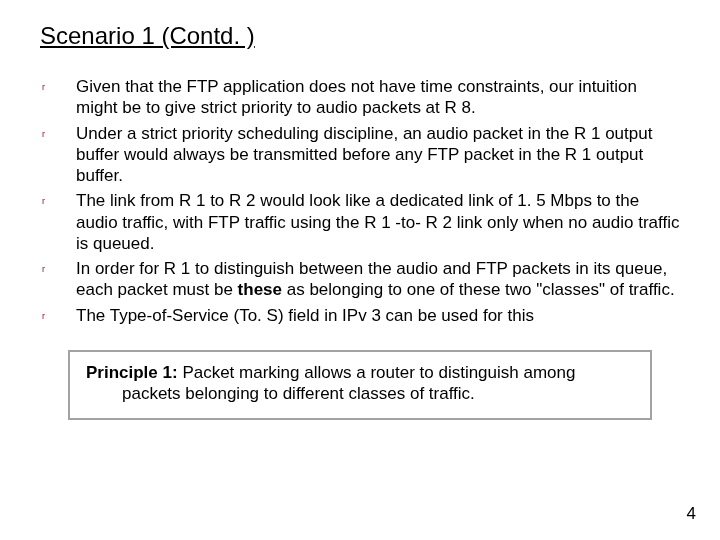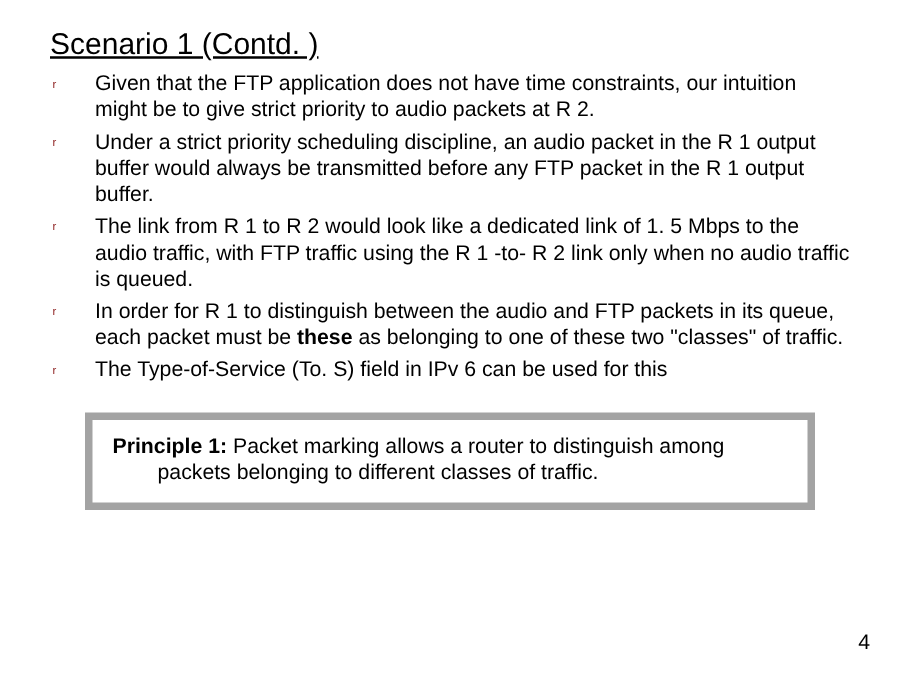--- a/index.html
+++ b/index.html
@@ -13,21 +13,21 @@
     position: relative;
     box-sizing: border-box;
   }
   .slide {
     padding: 22px 40px 0 40px;
     box-sizing: border-box;
   }
   .title {
     font-size: 24px;
     text-decoration: underline;
-    margin-bottom: 6px;
+    margin-bottom: 26px;
     font-weight: normal;
   }
   .bullets {
     list-style: none;
     padding: 0;
     margin: 0 0 24px 0;
   }
   .bullets li {
     display: flex;
     align-items: flex-start;
@@ -40,21 +40,21 @@
     font-size: 9px;
     flex: 0 0 34px;
     padding-top: 6px;
     padding-left: 2px;
   }
   .bullet-text {
     flex: 1;
   }
   .bold { font-weight: bold; }
   .principle-box {
-    border: 6px solid #a3a3a3;
+    border: 2px solid #a3a3a3;
     margin: 0 28px 0 28px;
     padding: 10px 16px 14px 16px;
     font-size: 17px;
     line-height: 1.25;
   }
   .principle-box .hang {
     padding-left: 36px;
     text-indent: -36px;
   }
   .page-number {
@@ -68,37 +68,37 @@
 </head>
 <body>
 
 <div class="slide">
 
   <div class="title">Scenario 1 (Contd. )</div>
 
   <ul class="bullets">
     <li>
       <span class="bullet-marker">r</span>
-      <span class="bullet-text">Given that the FTP application does not have time constraints, our intuition might be to give strict priority to audio packets at R 2.</span>
+      <span class="bullet-text">Given that the FTP application does not have time constraints, our intuition might be to give strict priority to audio packets at R 8.</span>
     </li>
     <li>
       <span class="bullet-marker">r</span>
       <span class="bullet-text">Under a strict priority scheduling discipline, an audio packet in the R 1 output buffer would always be transmitted before any FTP packet in the R 1 output buffer.</span>
     </li>
     <li>
       <span class="bullet-marker">r</span>
       <span class="bullet-text">The link from R 1 to R 2 would look like a dedicated link of 1. 5 Mbps to the audio traffic, with FTP traffic using the R 1 -to- R 2 link only when no audio traffic is queued.</span>
     </li>
     <li>
       <span class="bullet-marker">r</span>
       <span class="bullet-text">In order for R 1 to distinguish between the audio and FTP packets in its queue, each packet must be <b>these</b> as belonging to one of these two "classes" of traffic.</span>
     </li>
     <li>
       <span class="bullet-marker">r</span>
-      <span class="bullet-text">The Type-of-Service (To. S) field in IPv 6 can be used for this</span>
+      <span class="bullet-text">The Type-of-Service (To. S) field in IPv 3 can be used for this</span>
     </li>
   </ul>
 
   <div class="principle-box">
     <div class="hang">
       <span class="bold">Principle 1: </span><span>Packet marking allows a router to distinguish among packets belonging to different classes of traffic.</span>
     </div>
   </div>
 
 </div>

